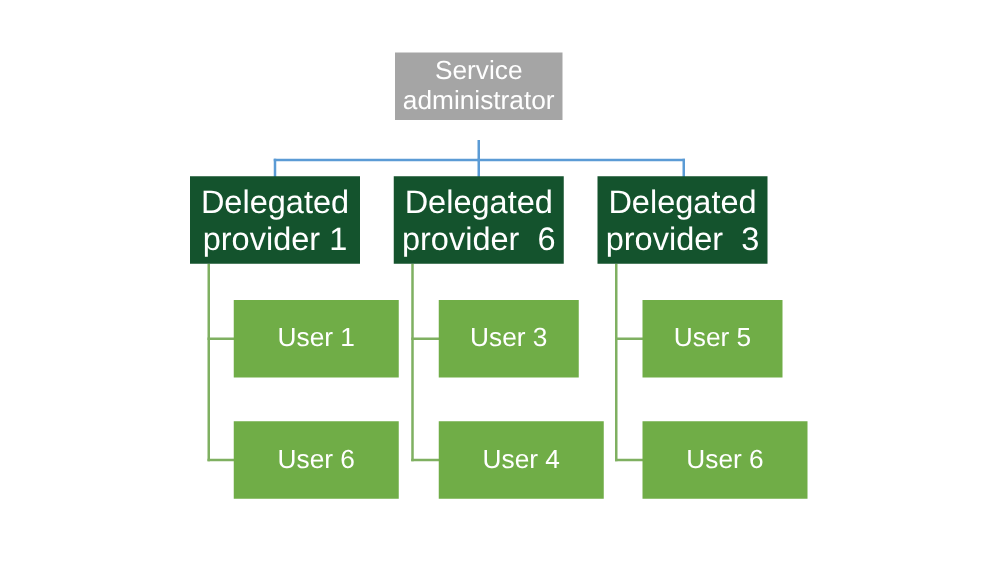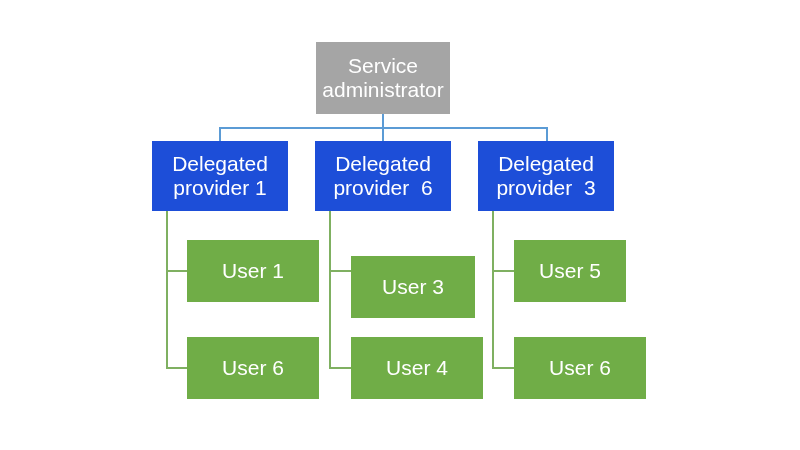--- a/index.html
+++ b/index.html
@@ -28,22 +28,22 @@
     color: #ffffff;
     line-height: 1.16;
     white-space: pre;
     z-index: 2;
   }
   .node-root {
     background: #a5a5a5;
     font-size: 21px;
   }
   .node-provider {
-    background: #1d4ed8;
-    font-size: 21px;
+    background: #14532d;
+    font-size: 26px;
   }
   .node-user {
     background: #70ad47;
     font-size: 21px;
   }
   .conn {
     position: absolute;
     z-index: 1;
   }
   .conn-blue {
@@ -69,21 +69,21 @@
   <div class="conn conn-green" style="left:166px; top:367px; width:22px; height:2px;"></div>
 
   <div class="conn conn-green" style="left:329px; top:211px; width:2px; height:158px;"></div>
   <div class="conn conn-green" style="left:329px; top:270px; width:23px; height:2px;"></div>
   <div class="conn conn-green" style="left:329px; top:367px; width:23px; height:2px;"></div>
 
   <div class="conn conn-green" style="left:492px; top:211px; width:2px; height:158px;"></div>
   <div class="conn conn-green" style="left:492px; top:270px; width:23px; height:2px;"></div>
   <div class="conn conn-green" style="left:492px; top:367px; width:23px; height:2px;"></div>
 
-  <div class="node node-root" style="left:316px; top:42px; width:134px; height:72px;">
+  <div class="node node-root" style="left:316px; top:42px; width:134px; height:54px;">
     <div><span>Service</span><br><span>administrator</span></div>
   </div>
 
   <div class="node node-provider" style="left:152px; top:141px; width:136px; height:70px;">
     <div><span>Delegated</span><br><span>provider 1</span></div>
   </div>
 
   <div class="node node-provider" style="left:315px; top:141px; width:136px; height:70px;">
     <div><span>Delegated</span><br><span>provider  6</span></div>
   </div>
@@ -93,21 +93,21 @@
   </div>
 
   <div class="node node-user" style="left:187px; top:240px; width:132px; height:62px;">
     <span>User 1</span>
   </div>
 
   <div class="node node-user" style="left:187px; top:337px; width:132px; height:62px;">
     <span>User 6</span>
   </div>
 
-  <div class="node node-user" style="left:351px; top:240px; width:124px; height:62px;margin-top:16px;">
+  <div class="node node-user" style="left:351px; top:240px; width:112px; height:62px;">
     <span>User 3</span>
   </div>
 
   <div class="node node-user" style="left:351px; top:337px; width:132px; height:62px;">
     <span>User 4</span>
   </div>
 
   <div class="node node-user" style="left:514px; top:240px; width:112px; height:62px;">
     <span>User 5</span>
   </div>

